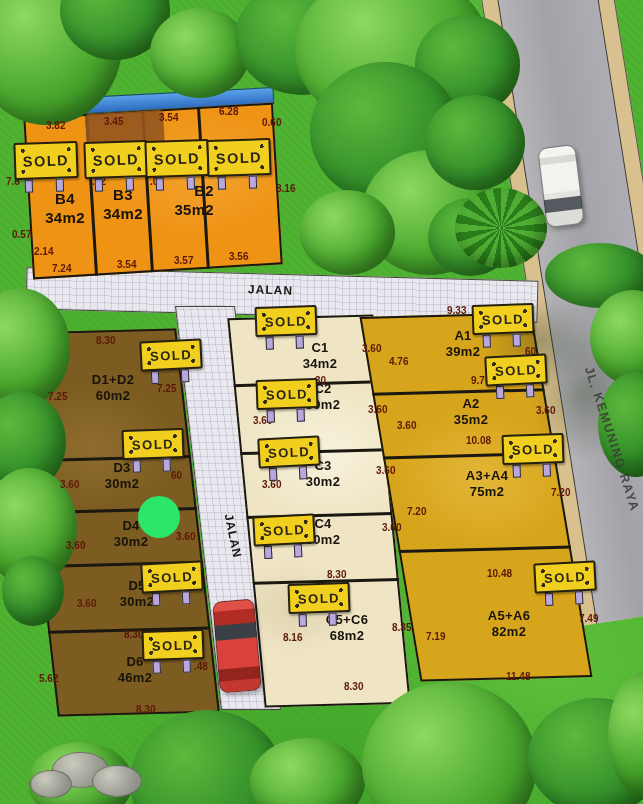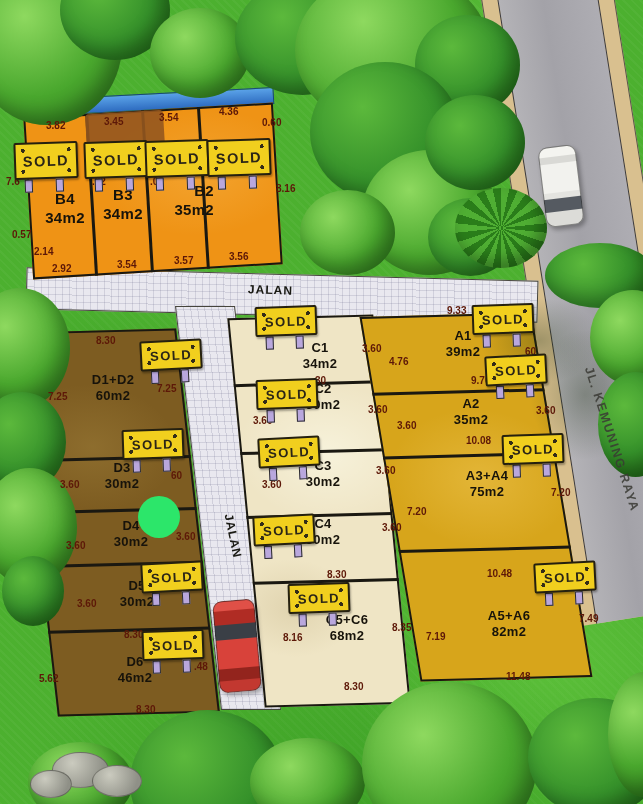--- a/index.html
+++ b/index.html
@@ -218,29 +218,29 @@
     <span class="ar">75m2</span>
     </div>
   <div class="lot-label" style="left:474px;top:608px;">
     <span class="nm">A5+A6</span>
     <span class="ar">82m2</span>
     </div>
 
   <div class="dim" style="left:46px;top:121px;">3.82</div>
   <div class="dim" style="left:104px;top:117px;">3.45</div>
   <div class="dim" style="left:159px;top:113px;">3.54</div>
-  <div class="dim" style="left:219px;top:107px;">4.36</div>
+  <div class="dim" style="left:219px;top:107px;">6.28</div>
   <div class="dim" style="left:262px;top:118px;">0.60</div>
   <div class="dim" style="left:6px;top:177px;">7.6</div>
   <div class="dim" style="left:92px;top:177px;">.82</div>
   <div class="dim" style="left:150px;top:177px;">.08</div>
   <div class="dim" style="left:276px;top:184px;">8.16</div>
   <div class="dim" style="left:12px;top:230px;">0.57</div>
   <div class="dim" style="left:34px;top:247px;">2.14</div>
-  <div class="dim" style="left:52px;top:264px;">2.92</div>
+  <div class="dim" style="left:52px;top:264px;">7.24</div>
   <div class="dim" style="left:117px;top:260px;">3.54</div>
   <div class="dim" style="left:174px;top:256px;">3.57</div>
   <div class="dim" style="left:229px;top:252px;">3.56</div>
   <div class="dim" style="left:96px;top:336px;">8.30</div>
   <div class="dim" style="left:48px;top:392px;">7.25</div>
   <div class="dim" style="left:157px;top:384px;">7.25</div>
   <div class="dim" style="left:60px;top:480px;">3.60</div>
   <div class="dim" style="left:171px;top:471px;">60</div>
   <div class="dim" style="left:66px;top:541px;">3.60</div>
   <div class="dim" style="left:176px;top:532px;">3.60</div>

